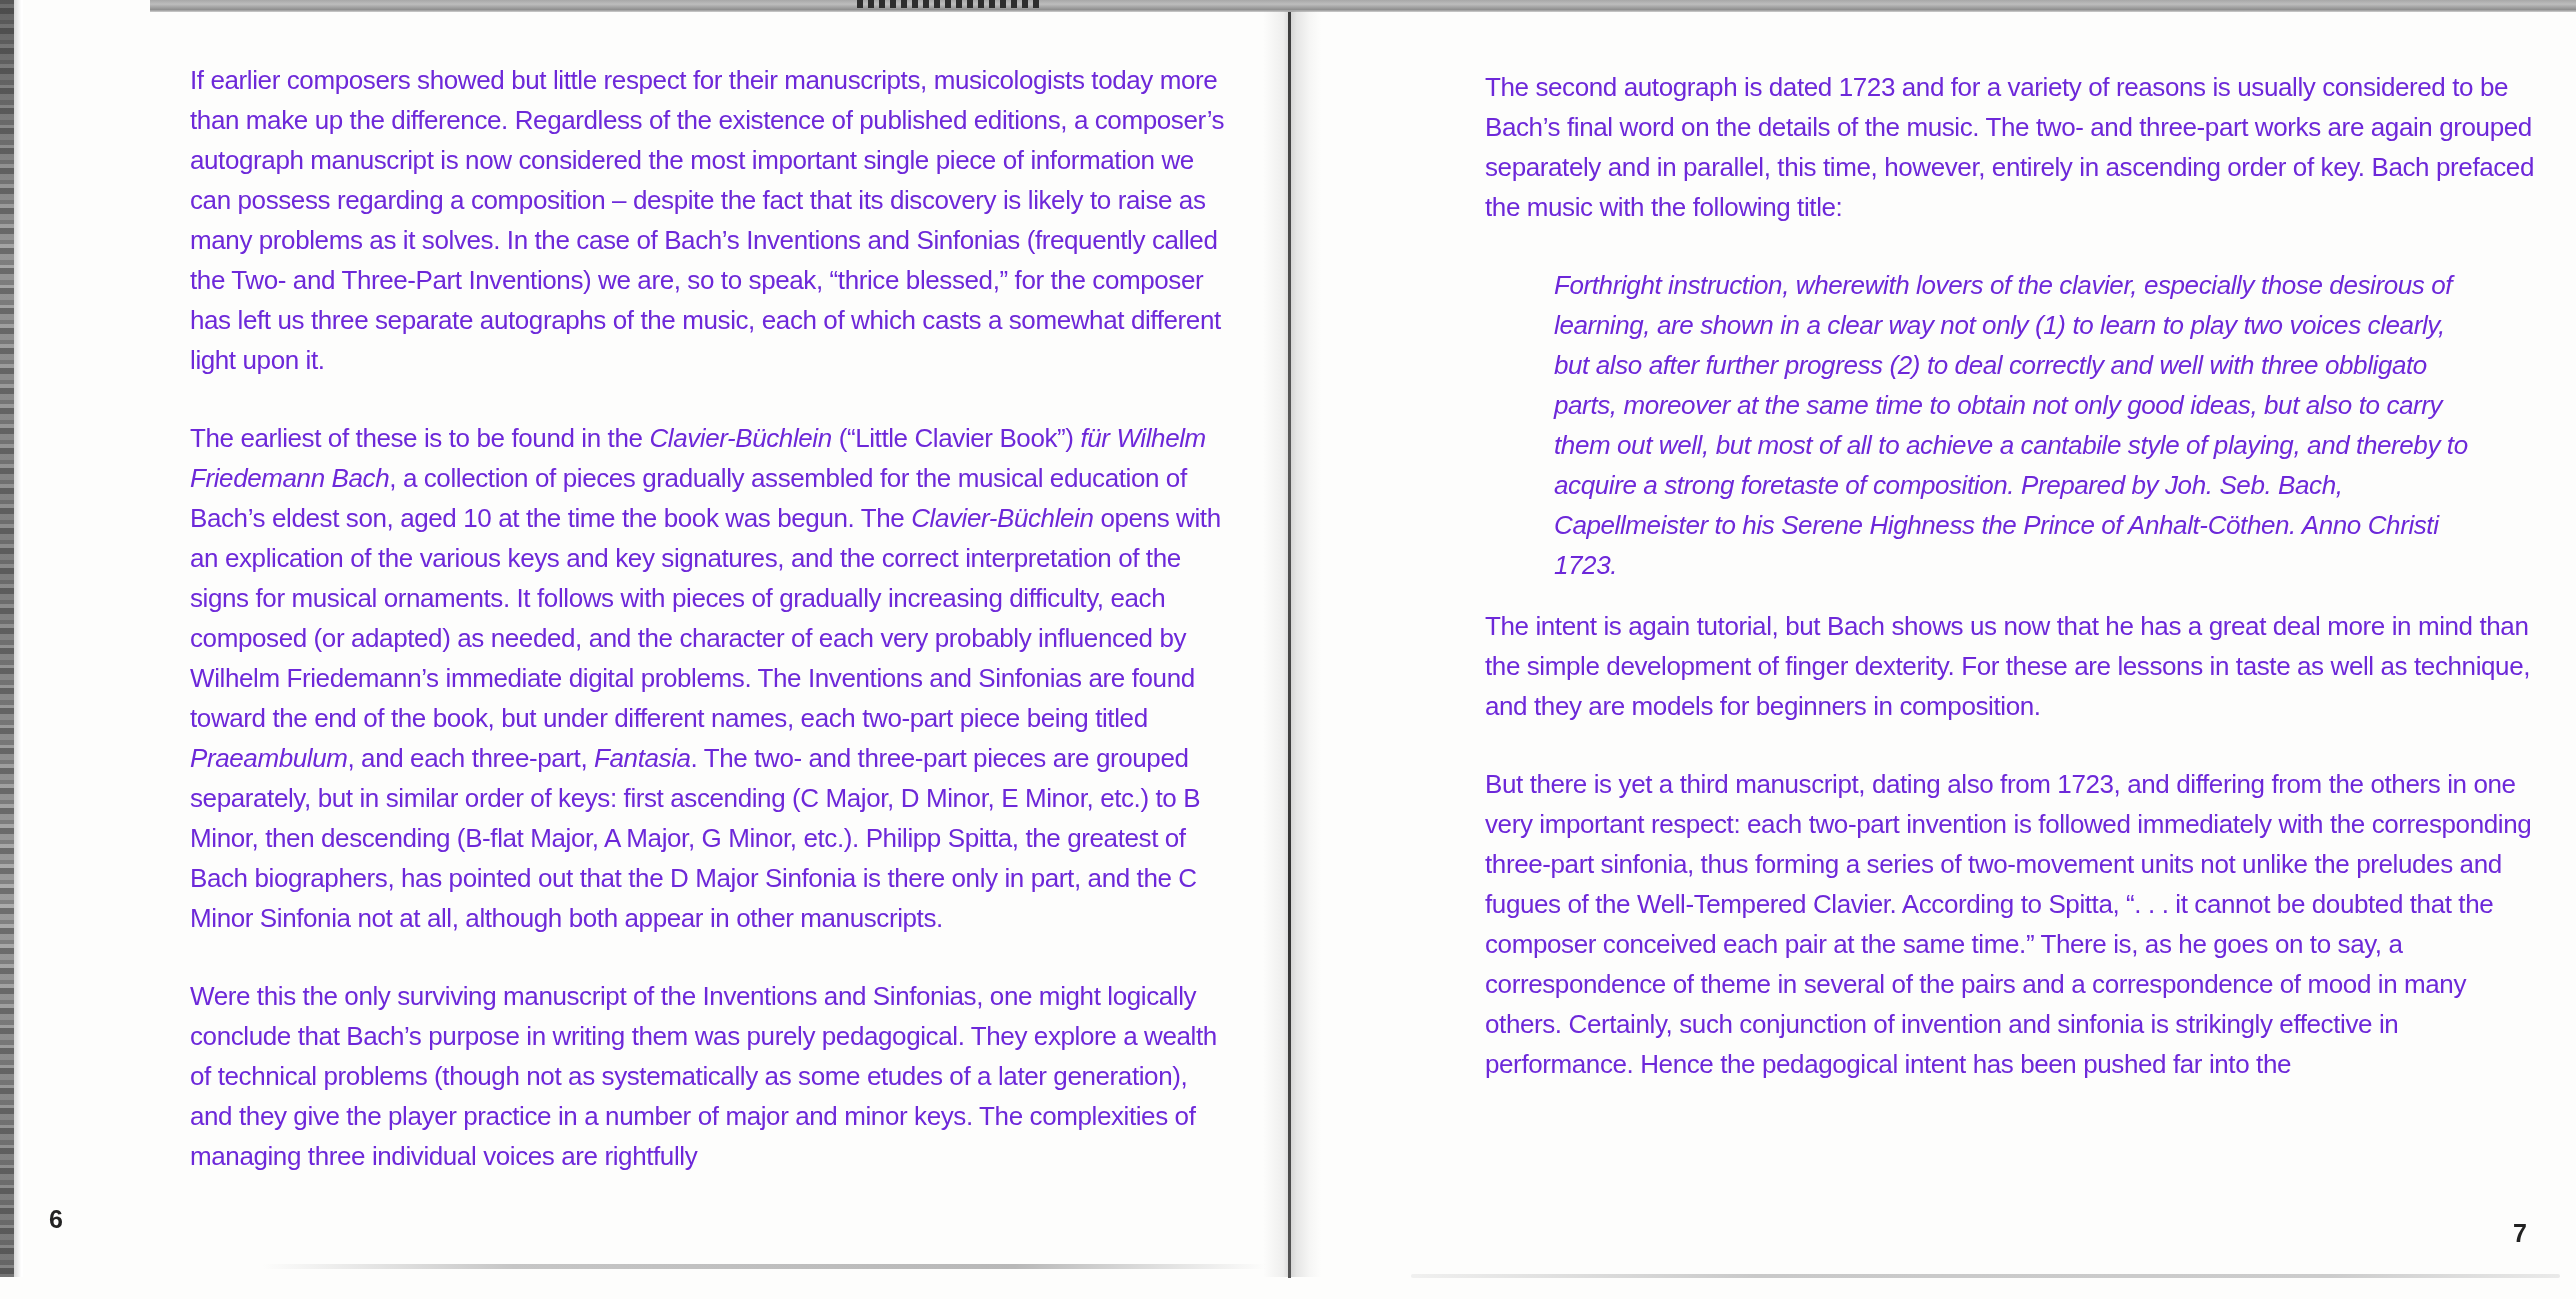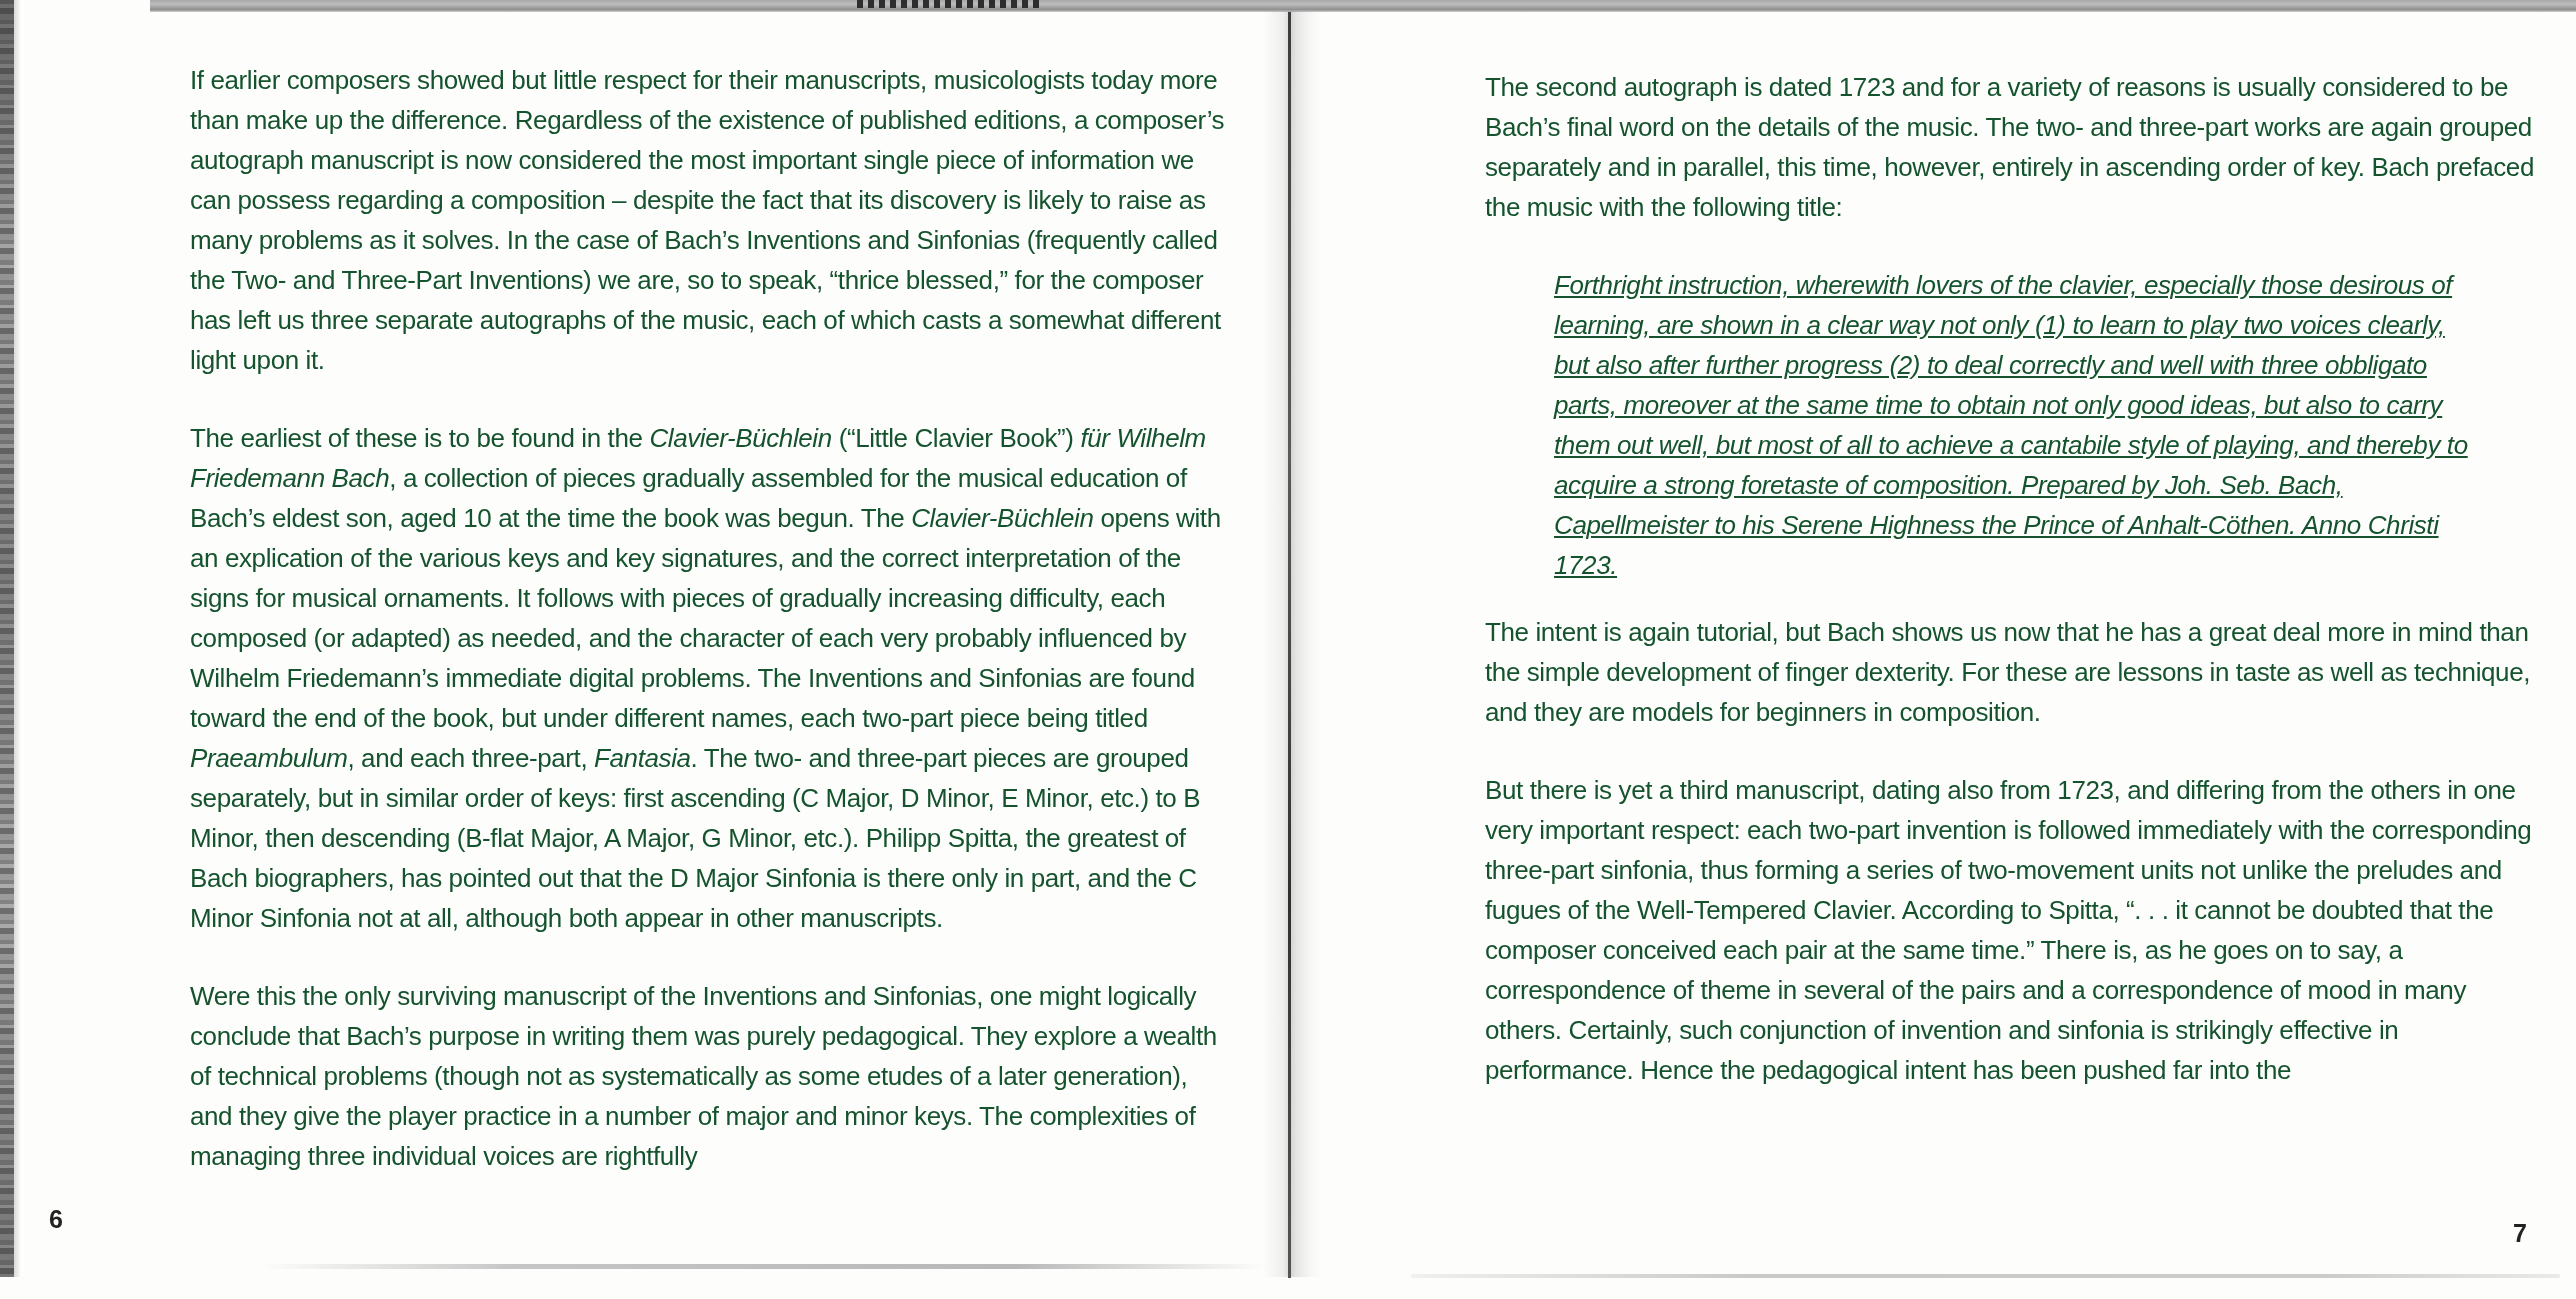--- a/index.html
+++ b/index.html
@@ -52,32 +52,31 @@
     position: absolute; left: 1411px; top: 1274px; width: 1149px; height: 3.6px; border-radius: 1.8px;
     background: linear-gradient(90deg, rgba(190,190,190,.2), #c9c9c9 30%, #cccccc 80%, rgba(190,190,190,.3));
   }
 
   
   .col {
     position: absolute;
     font-size: 26px;
     line-height: 40px;
     letter-spacing: -0.4px;
-    color: #14532d;
+    color: #6d28d9;
   }
   .col-left  { left: 190px;  top: 60px; width: 1040px; }
   .col-right { left: 1485px; top: 67px; width: 1049px; }
 
   .para { margin: 0 0 38px 0; }
   .para.quote {
     margin-left: 69px;
     margin-right: 51px;
-    margin-bottom: 27px;
+    margin-bottom: 21px;
     font-style: italic;
-    text-decoration: underline;
   }
   .it { font-style: italic; }
 
   .page-number {
     position: absolute;
     font-size: 25px;
     font-weight: 700;
     color: #222222;
   }
   .pn-left  { left: 49px;   top: 1205px; }

